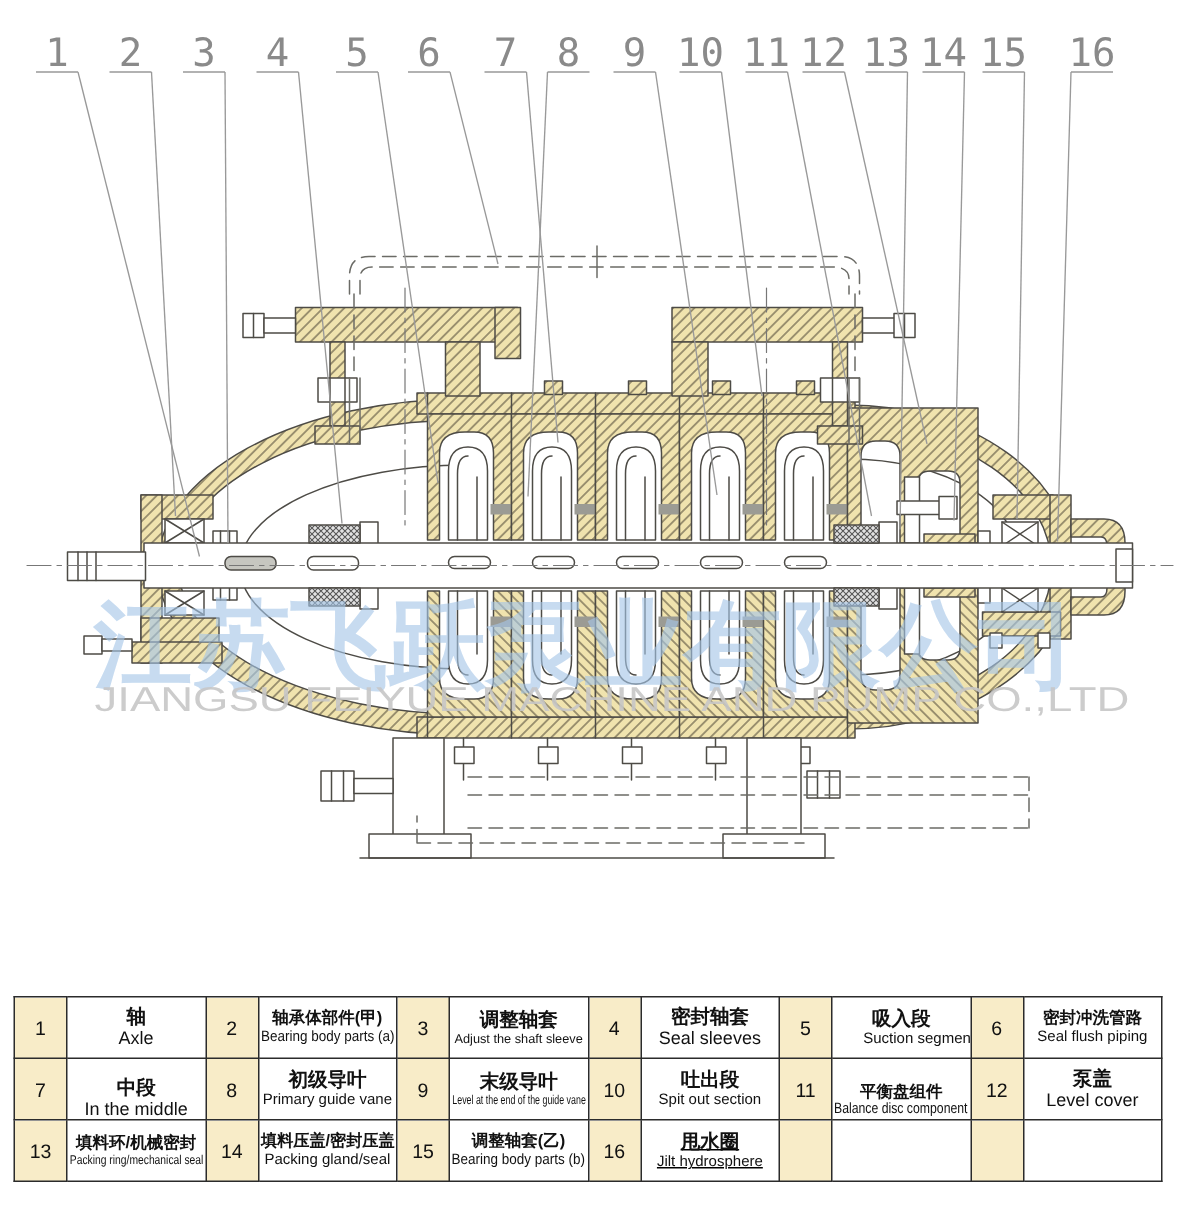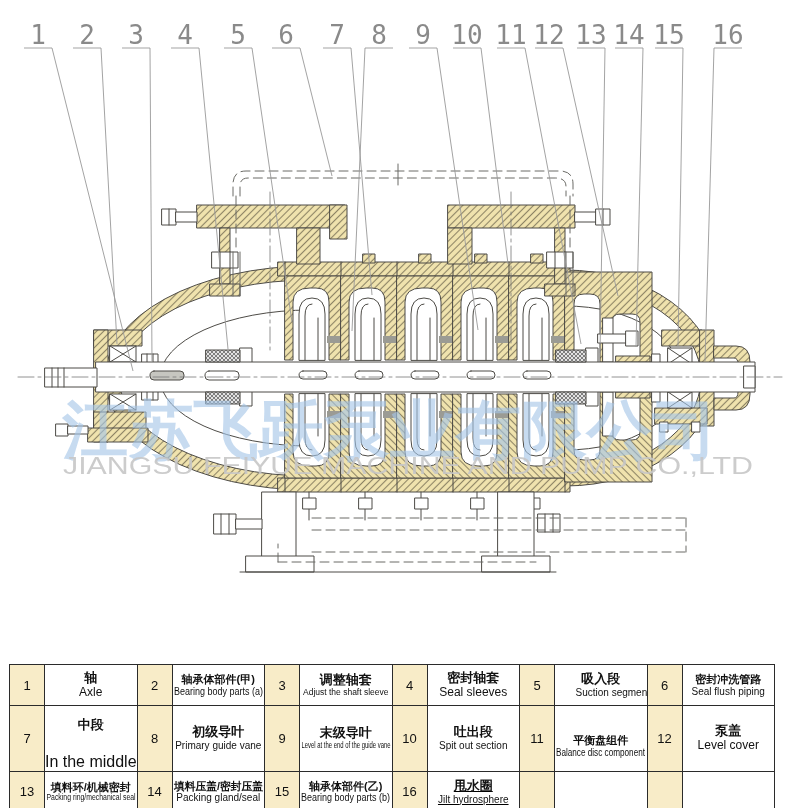--- a/index.html
+++ b/index.html
@@ -321,21 +321,21 @@
               <span class="cn" style="font-size: 11px;">密封冲洗管路</span>
               <span class="en" style="font-size: 10px;">Seal flush piping</span>
             </div>
           </td>
         </tr>
         <tr>
           <td class="num" style="width: 34px;">7</td>
           <td class="desc" style="width: 91.5px;">
             <div class="desc-inner">
               <span class="cn" style="font-size: 13px; margin-top: 12px;">中段</span>
-              <span class="en" style="font-size: 16px; margin-top: 20px;">In the middle</span>
+              <span class="en" style="font-size: 12px;">In the middle</span>
             </div>
           </td>
           <td class="num" style="width: 34px;">8</td>
           <td class="desc" style="width: 91.5px;">
             <div class="desc-inner">
               <span class="cn" style="font-size: 13px;">初级导叶</span>
               <span class="en" style="font-size: 10px;">Primary guide vane</span>
             </div>
           </td>
           <td class="num" style="width: 34px;">9</td>
@@ -378,21 +378,21 @@
           <td class="num" style="width: 34px;">14</td>
           <td class="desc" style="width: 91.5px;">
             <div class="desc-inner">
               <span class="cn" style="font-size: 11px; transform: scaleX(0.978);">填料压盖/密封压盖</span>
               <span class="en" style="font-size: 10px;">Packing gland/seal</span>
             </div>
           </td>
           <td class="num" style="width: 34px;">15</td>
           <td class="desc" style="width: 91.5px;">
             <div class="desc-inner">
-              <span class="cn" style="font-size: 11px;">轴承体部件(乙)</span>
+              <span class="cn" style="font-size: 11px;">调整轴套(乙)</span>
               <span class="en" style="font-size: 10px; transform: scaleX(0.899);">Bearing body parts (b)</span>
             </div>
           </td>
           <td class="num" style="width: 34px;">16</td>
           <td class="desc" style="width: 91.5px; text-decoration: underline;">
             <div class="desc-inner">
               <span class="cn" style="font-size: 13px;">甩水圈</span>
               <span class="en" style="font-size: 10px;">Jilt hydrosphere</span>
             </div>
           </td>

